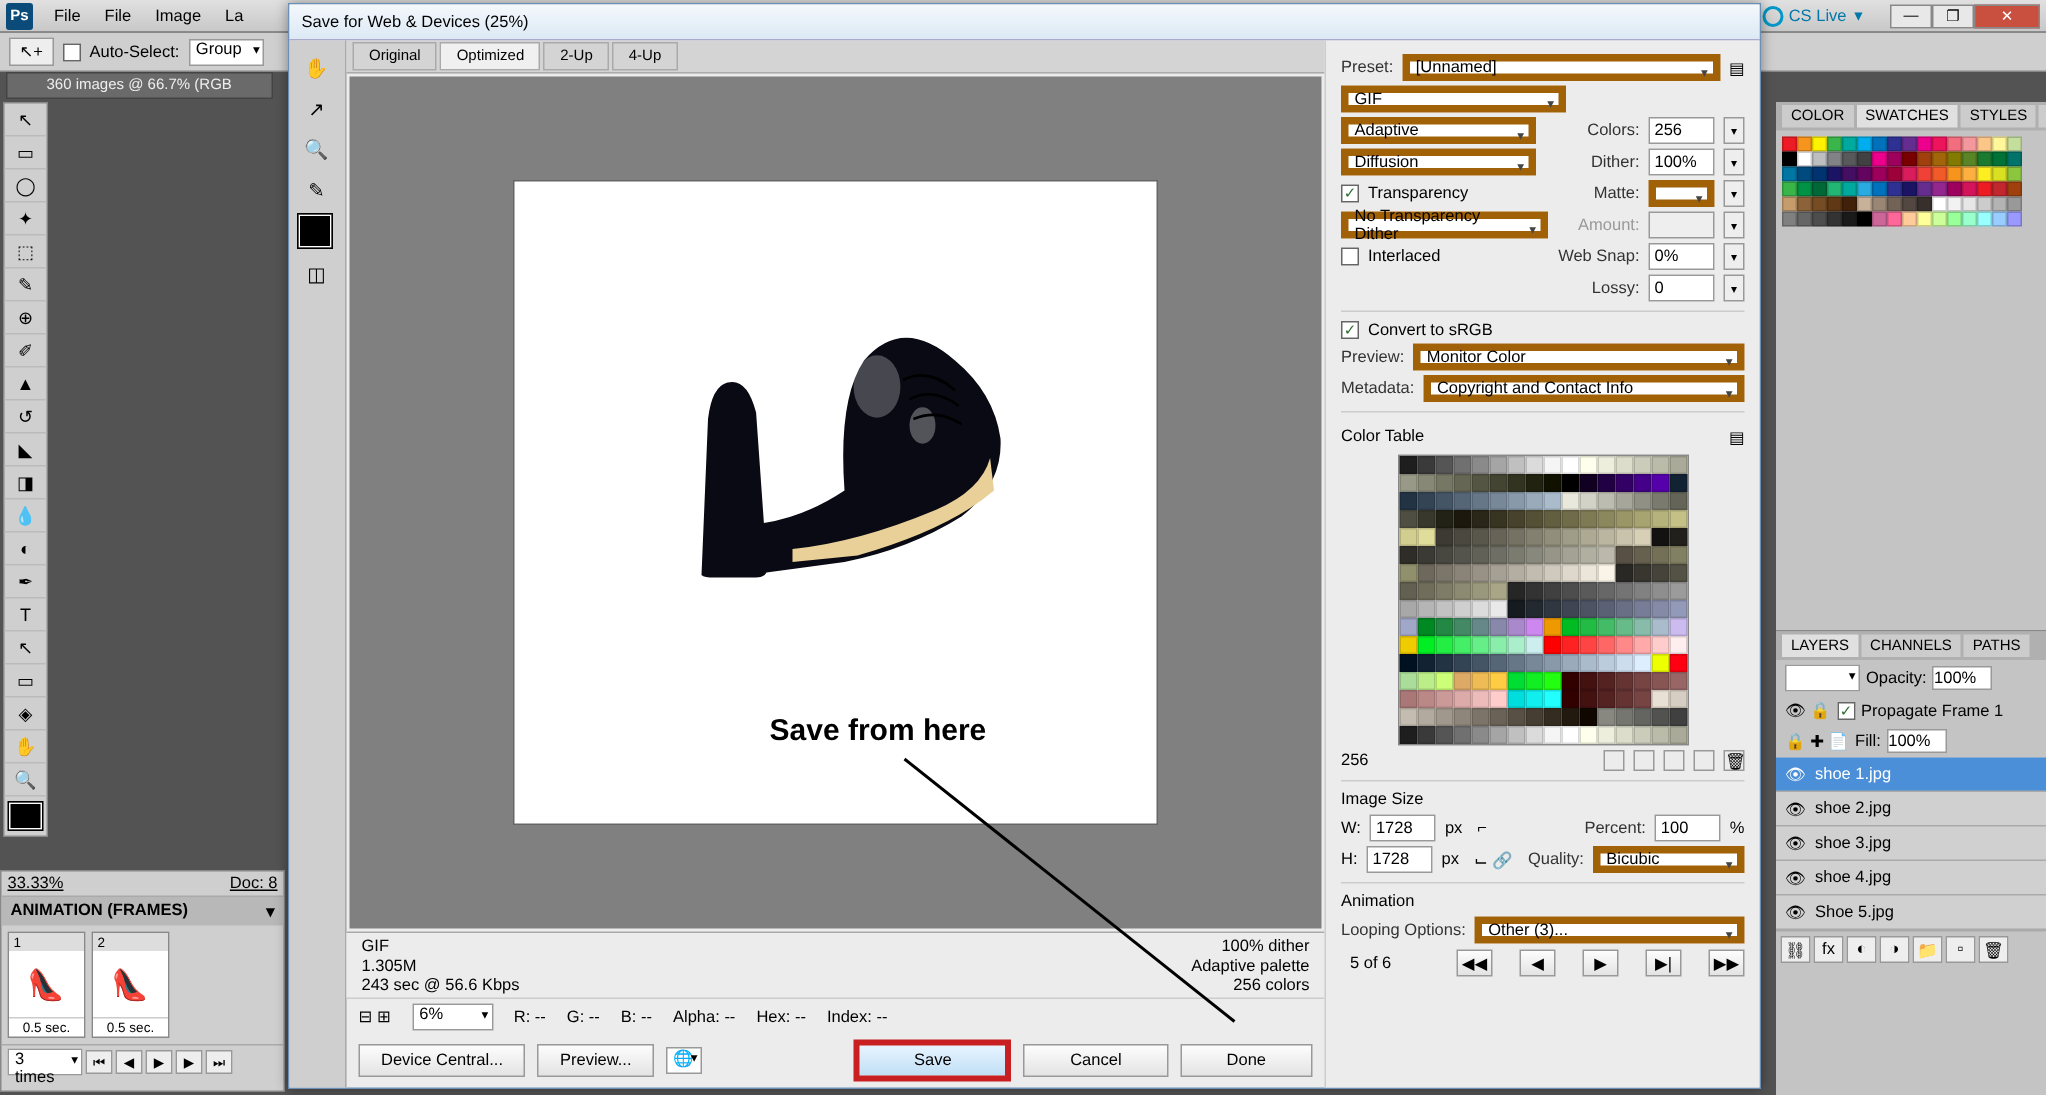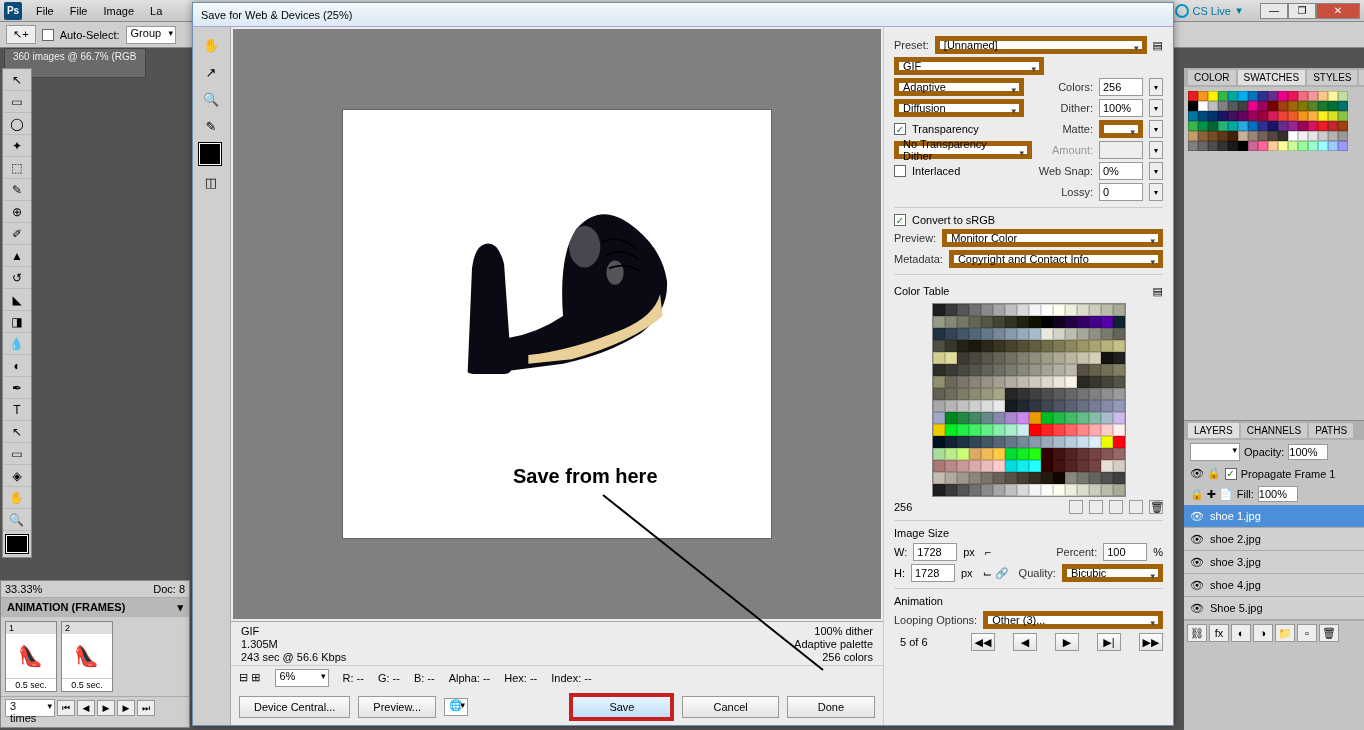--- a/index.html
+++ b/index.html
@@ -16,30 +16,30 @@
 .winbtn { width:28px; height:16px; border:1px solid #888; background:#e8e8e8; display:flex; align-items:center; justify-content:center; font-size:10px;}
 .winbtn.close { background:#c94f3e; color:#fff; width:44px;}
 
 
 .options-bar { position:absolute; top:22px; left:0; right:0; height:26px; background:#cfcfcf; border-bottom:1px solid #888; display:flex; align-items:center; padding:0 6px; gap:6px;}
 .optbtn { padding:2px 6px; border:1px solid #999; background:#eee;}
 .select-dd { height:18px; border:1px solid #999; background:#fff; padding:0 14px 0 4px; position:relative;}
 .select-dd::after { content:"▾"; position:absolute; right:2px; top:1px; font-size:9px;}
 
 
-.doc-tab { position:absolute; top:48px; left:4px; height:30px; background:#6a6a6a; color:#eee; padding:2px 8px; font-size:10px; border:1px solid #444;text-align:right;}
+.doc-tab { position:absolute; top:48px; left:4px; height:18px; background:#6a6a6a; color:#eee; padding:2px 26px; font-size:10px; border:1px solid #444;text-align:right;}
 
 
 .toolbox { position:absolute; top:68px; left:2px; width:30px; background:#cfcfcf; border:1px solid #888;}
 .toolbox .tool { width:28px; height:22px; display:flex; align-items:center; justify-content:center; border-bottom:1px solid #bbb; font-size:12px;}
 .fgbg { width:22px; height:18px; background:#000; margin:4px 3px; border:1px solid #fff; outline:1px solid #000;}
 
 
 .bottom-left { position:absolute; bottom:0; left:0; width:190px; background:#cfcfcf; border:1px solid #888;}
-.bl-status { display:flex; align-items:flex-start; justify-content:space-between; padding:2px 4px; border-bottom:1px solid #aaa;}
+.bl-status { display:flex; align-items:flex-start; justify-content:space-between; padding:2px 4px; border-bottom:1px solid #aaa;text-decoration:underline;}
 .anim-panel { }
 .anim-head { background:#b8b8b8; padding:3px 6px; font-size:10px; font-weight:bold; display:flex; justify-content:space-between;}
 .anim-frames { display:flex; gap:4px; padding:4px;}
 .frame { width:52px; background:#fff; border:1px solid #888;}
 .frame-head { background:#ddd; font-size:9px; padding:1px 3px;}
 .frame-img { height:44px; display:flex; align-items:center; justify-content:center; font-size:20px;}
 .frame-foot { font-size:9px; text-align:center; padding:1px; border-top:1px solid #ccc;}
 .anim-controls { display:flex; gap:2px; padding:2px 4px; border-top:1px solid #aaa; align-items:center;}
 .anim-controls .ctrl { width:18px; height:16px; border:1px solid #999; background:#eee; display:flex; align-items:center; justify-content:center; font-size:9px;}
 
@@ -368,20 +368,26 @@
     <div class="dlg-left">
       <div class="dtool">✋</div>
       <div class="dtool">↗</div>
       <div class="dtool">🔍</div>
       <div class="dtool">✎</div>
       <div class="dlg-fg"></div>
       <div class="dtool">◫</div>
     </div>
 
     <div class="dlg-center">
+      <div class="view-tabs">
+        <div class="vtab">Original</div>
+        <div class="vtab active">Optimized</div>
+        <div class="vtab">2-Up</div>
+        <div class="vtab">4-Up</div>
+      </div>
       <div class="canvas-area">
         <div class="preview-canvas">
           <svg class="shoe-svg" viewBox="0 0 300 250" width="260" height="220" style="left:90px; top:70px">
             <path d="M 40 220 L 45 100 Q 48 75 60 72 Q 75 68 82 95 L 88 180 Q 120 175 150 155 Q 145 85 165 55 Q 195 20 235 55 Q 265 80 270 115 Q 272 150 240 175 Q 200 200 150 210 L 90 218 Q 88 222 82 222 L 50 222 Q 42 222 40 220 Z" fill="#0a0a14"></path>
             <path d="M 110 200 Q 160 195 220 170 Q 255 155 262 130 L 265 155 Q 230 185 160 205 L 110 210 Z" fill="#e8d098"></path>
             <ellipse cx="210" cy="105" rx="10" ry="14" fill="#fff" opacity="0.3"></ellipse>
             <ellipse cx="175" cy="75" rx="18" ry="24" fill="#fff" opacity="0.25"></ellipse>
             <path d="M 195 70 Q 215 60 235 78 M 200 85 Q 218 75 238 90 M 203 100 Q 222 92 240 104" stroke="#000" stroke-width="2" fill="none"></path>
           </svg>
           <div class="annot-text">Save from here</div>

